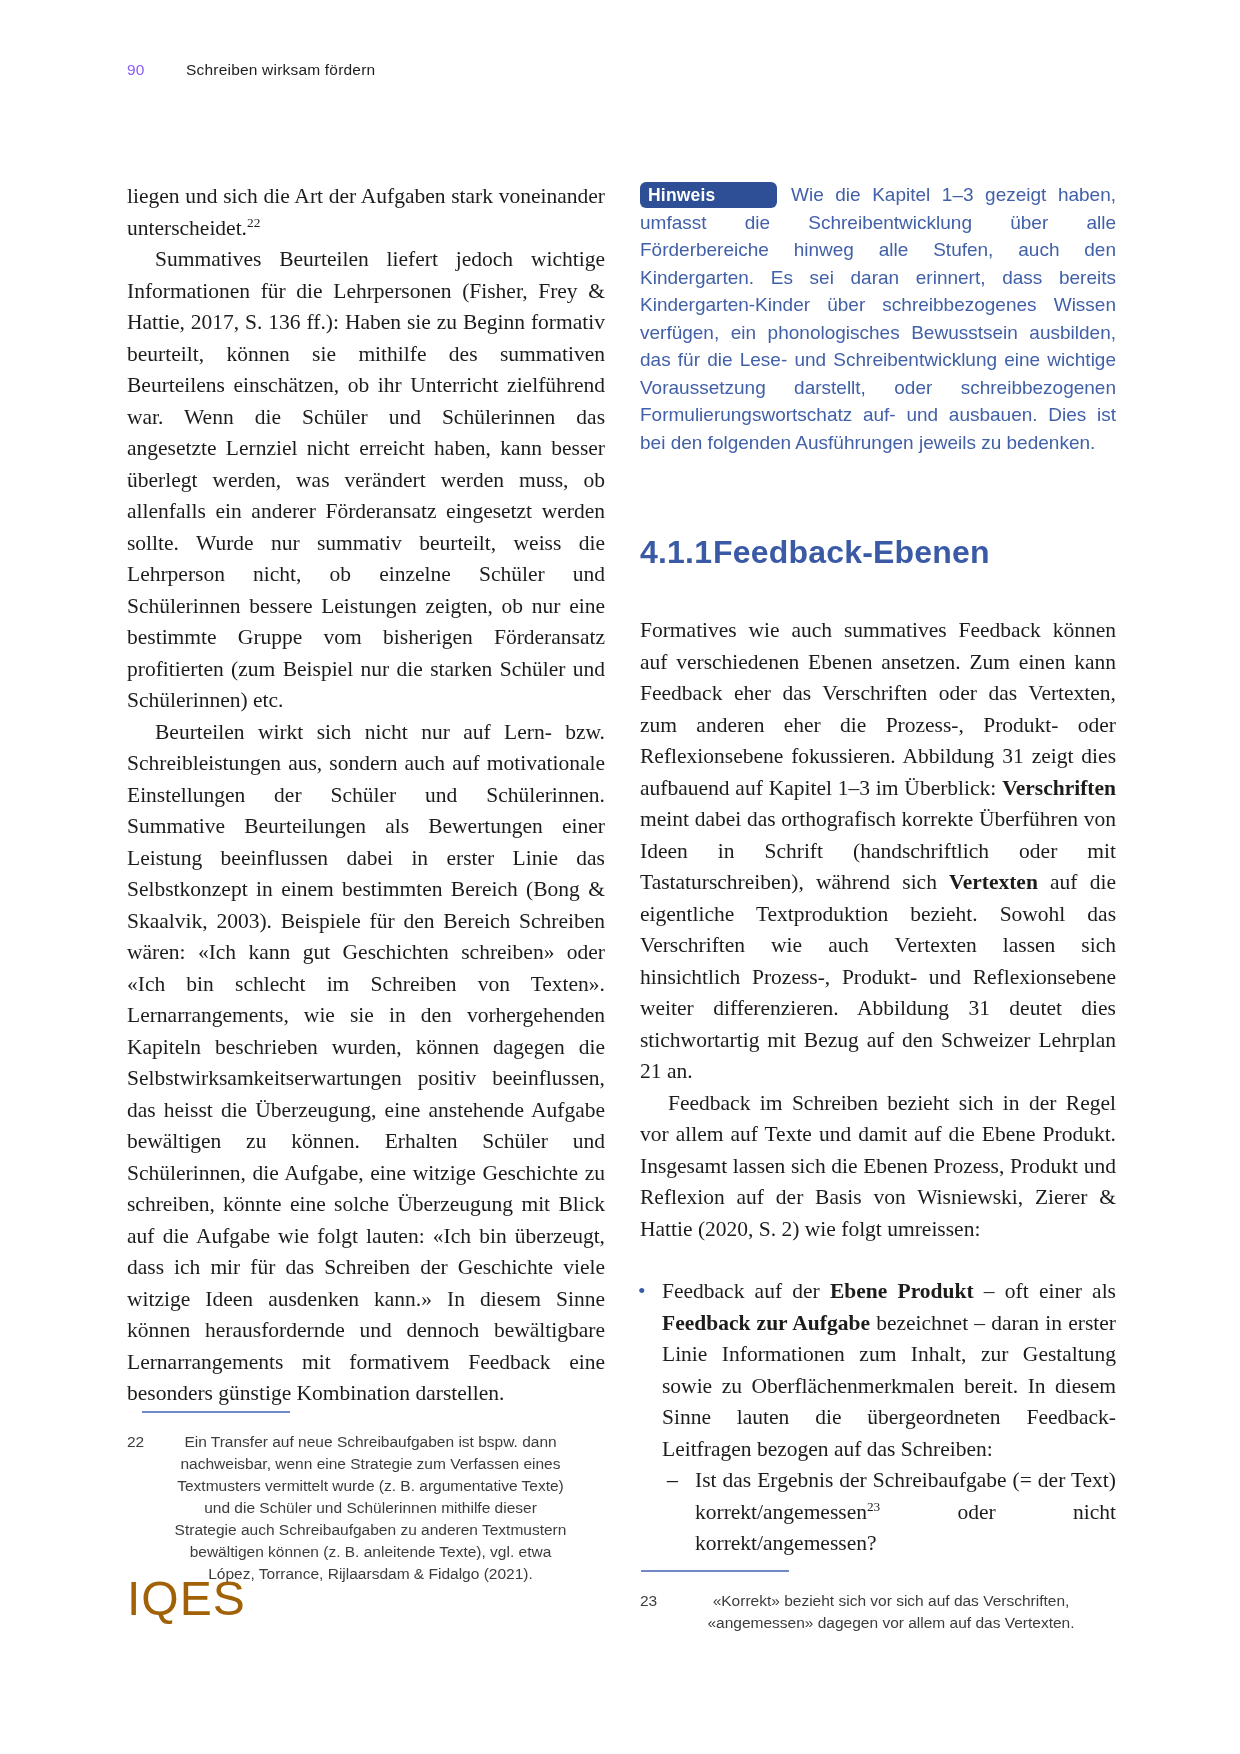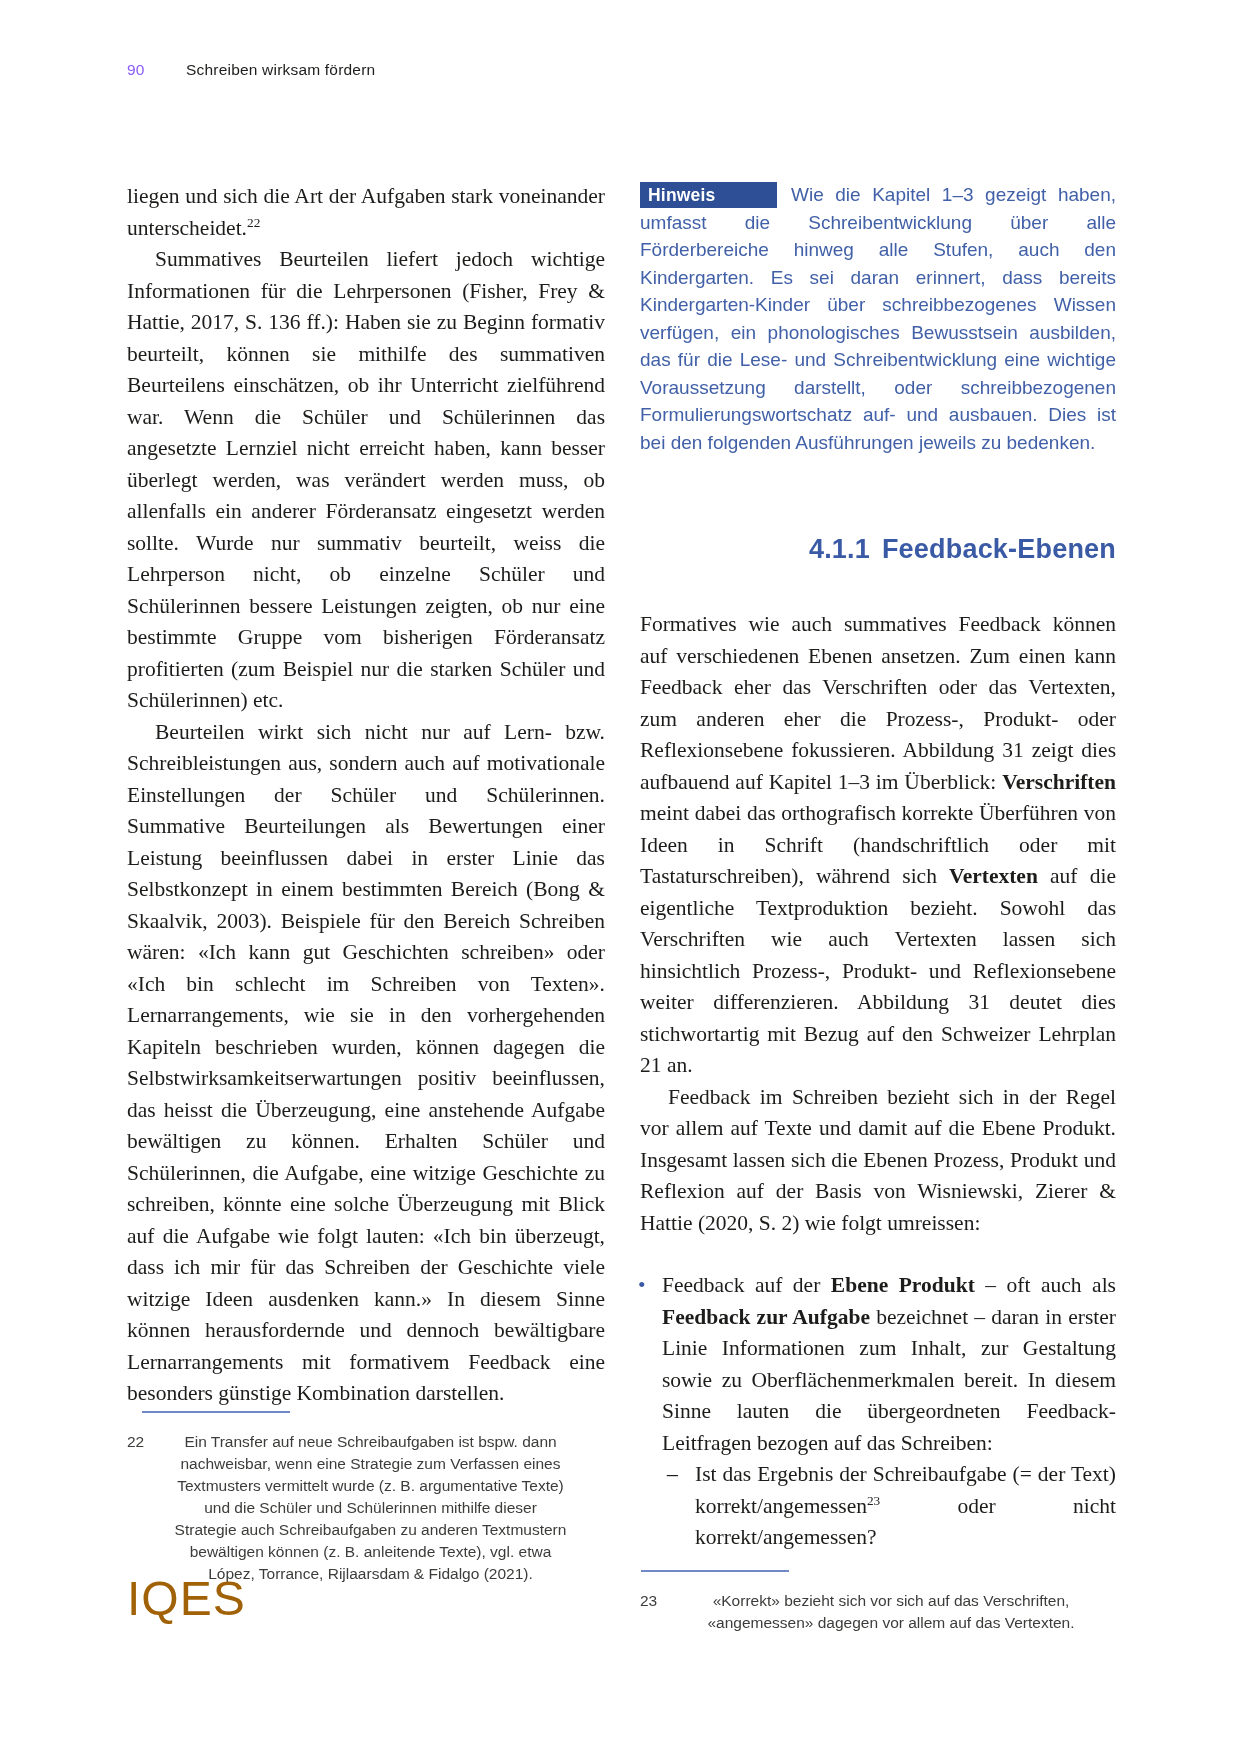--- a/index.html
+++ b/index.html
@@ -55,32 +55,32 @@
     background: #2e4e95;
     color: #ffffff;
     font-weight: bold;
     font-size: 17.5px;
     width: 129px;
     padding-left: 8px;
     height: 26px;
     line-height: 26px;
     margin-right: 14px;
     letter-spacing: 0.2px;
+    border-radius: 6px;
   }
 
   
   .section-heading {
     display: flex;
     margin: 78px 0 0 0;
     font-family: "Liberation Sans", sans-serif;
-    font-size: 27px;
+    font-size: 32px;
     font-weight: bold;
     color: #3a5aa5;
     letter-spacing: 0.2px;
-    justify-content: flex-end;
   }
   .section-number { flex: none; width: 73px; }
 
   .p-first { margin-top: 44px !important; }
 
   
   ul.bullets { list-style: none; margin: 31px 0 0 0; padding: 0; }
   li.bullet-item {
     position: relative; padding-left: 22px;
     font-size: 21.5px; line-height: 31.5px; text-align: justify;
@@ -142,21 +142,21 @@
       <span>Feedback-Ebenen</span>
     </h2>
 
     <div class="body-text">
       <p class="p-first"><span>Formatives wie auch summatives Feedback können auf verschiedenen Ebenen ansetzen. Zum einen kann Feedback eher das Verschriften oder das Vertexten, zum anderen eher die Prozess-, Produkt- oder Reflexionsebene fokussieren. Abbildung 31 zeigt dies aufbauend auf Kapitel 1–3 im Überblick: </span><strong>Verschriften</strong><span> meint dabei das orthografisch korrekte Überführen von Ideen in Schrift (handschriftlich oder mit Tastaturschreiben), während sich </span><strong>Vertexten</strong><span> auf die eigentliche Textproduktion bezieht. Sowohl das Verschriften wie auch Vertexten lassen sich hinsichtlich Prozess-, Produkt- und Reflexionsebene weiter differenzieren. Abbildung 31 deutet dies stichwortartig mit Bezug auf den Schweizer Lehrplan 21 an.</span></p>
       <p class="indent">Feedback im Schreiben bezieht sich in der Regel vor allem auf Texte und damit auf die Ebene Produkt. Insgesamt lassen sich die Ebenen Prozess, Produkt und Reflexion auf der Basis von Wisniewski, Zierer &amp; Hattie (2020, S. 2) wie folgt umreissen:</p>
     </div>
 
     <ul class="bullets">
       <li class="bullet-item">
-        <span class="bullet-marker">•</span><span>Feedback auf der </span><strong>Ebene Produkt</strong><span> – oft auch als </span><strong>Feedback zur Aufgabe</strong><span> bezeichnet – daran in erster Linie Informationen zum Inhalt, zur Gestaltung sowie zu Oberflächenmerkmalen bereit. In diesem Sinne lauten die übergeordneten Feedback-Leitfragen bezogen auf das Schreiben:</span>
+        <span class="bullet-marker">•</span><span>Feedback auf der </span><strong>Ebene Produkt</strong><span> – oft einer als </span><strong>Feedback zur Aufgabe</strong><span> bezeichnet – daran in erster Linie Informationen zum Inhalt, zur Gestaltung sowie zu Oberflächenmerkmalen bereit. In diesem Sinne lauten die übergeordneten Feedback-Leitfragen bezogen auf das Schreiben:</span>
         <ul class="subs">
           <li class="sub-item">
             <span class="dash-marker">–</span>
           </li>
           <li class="sub-item">
             <span class="dash-marker">–</span><span>Ist das Ergebnis der Schreibaufgabe (= der Text) korrekt/angemessen</span><sup>23</sup><span> oder nicht korrekt/angemessen?</span>
           </li>
         </ul>
       </li>
     </ul>

